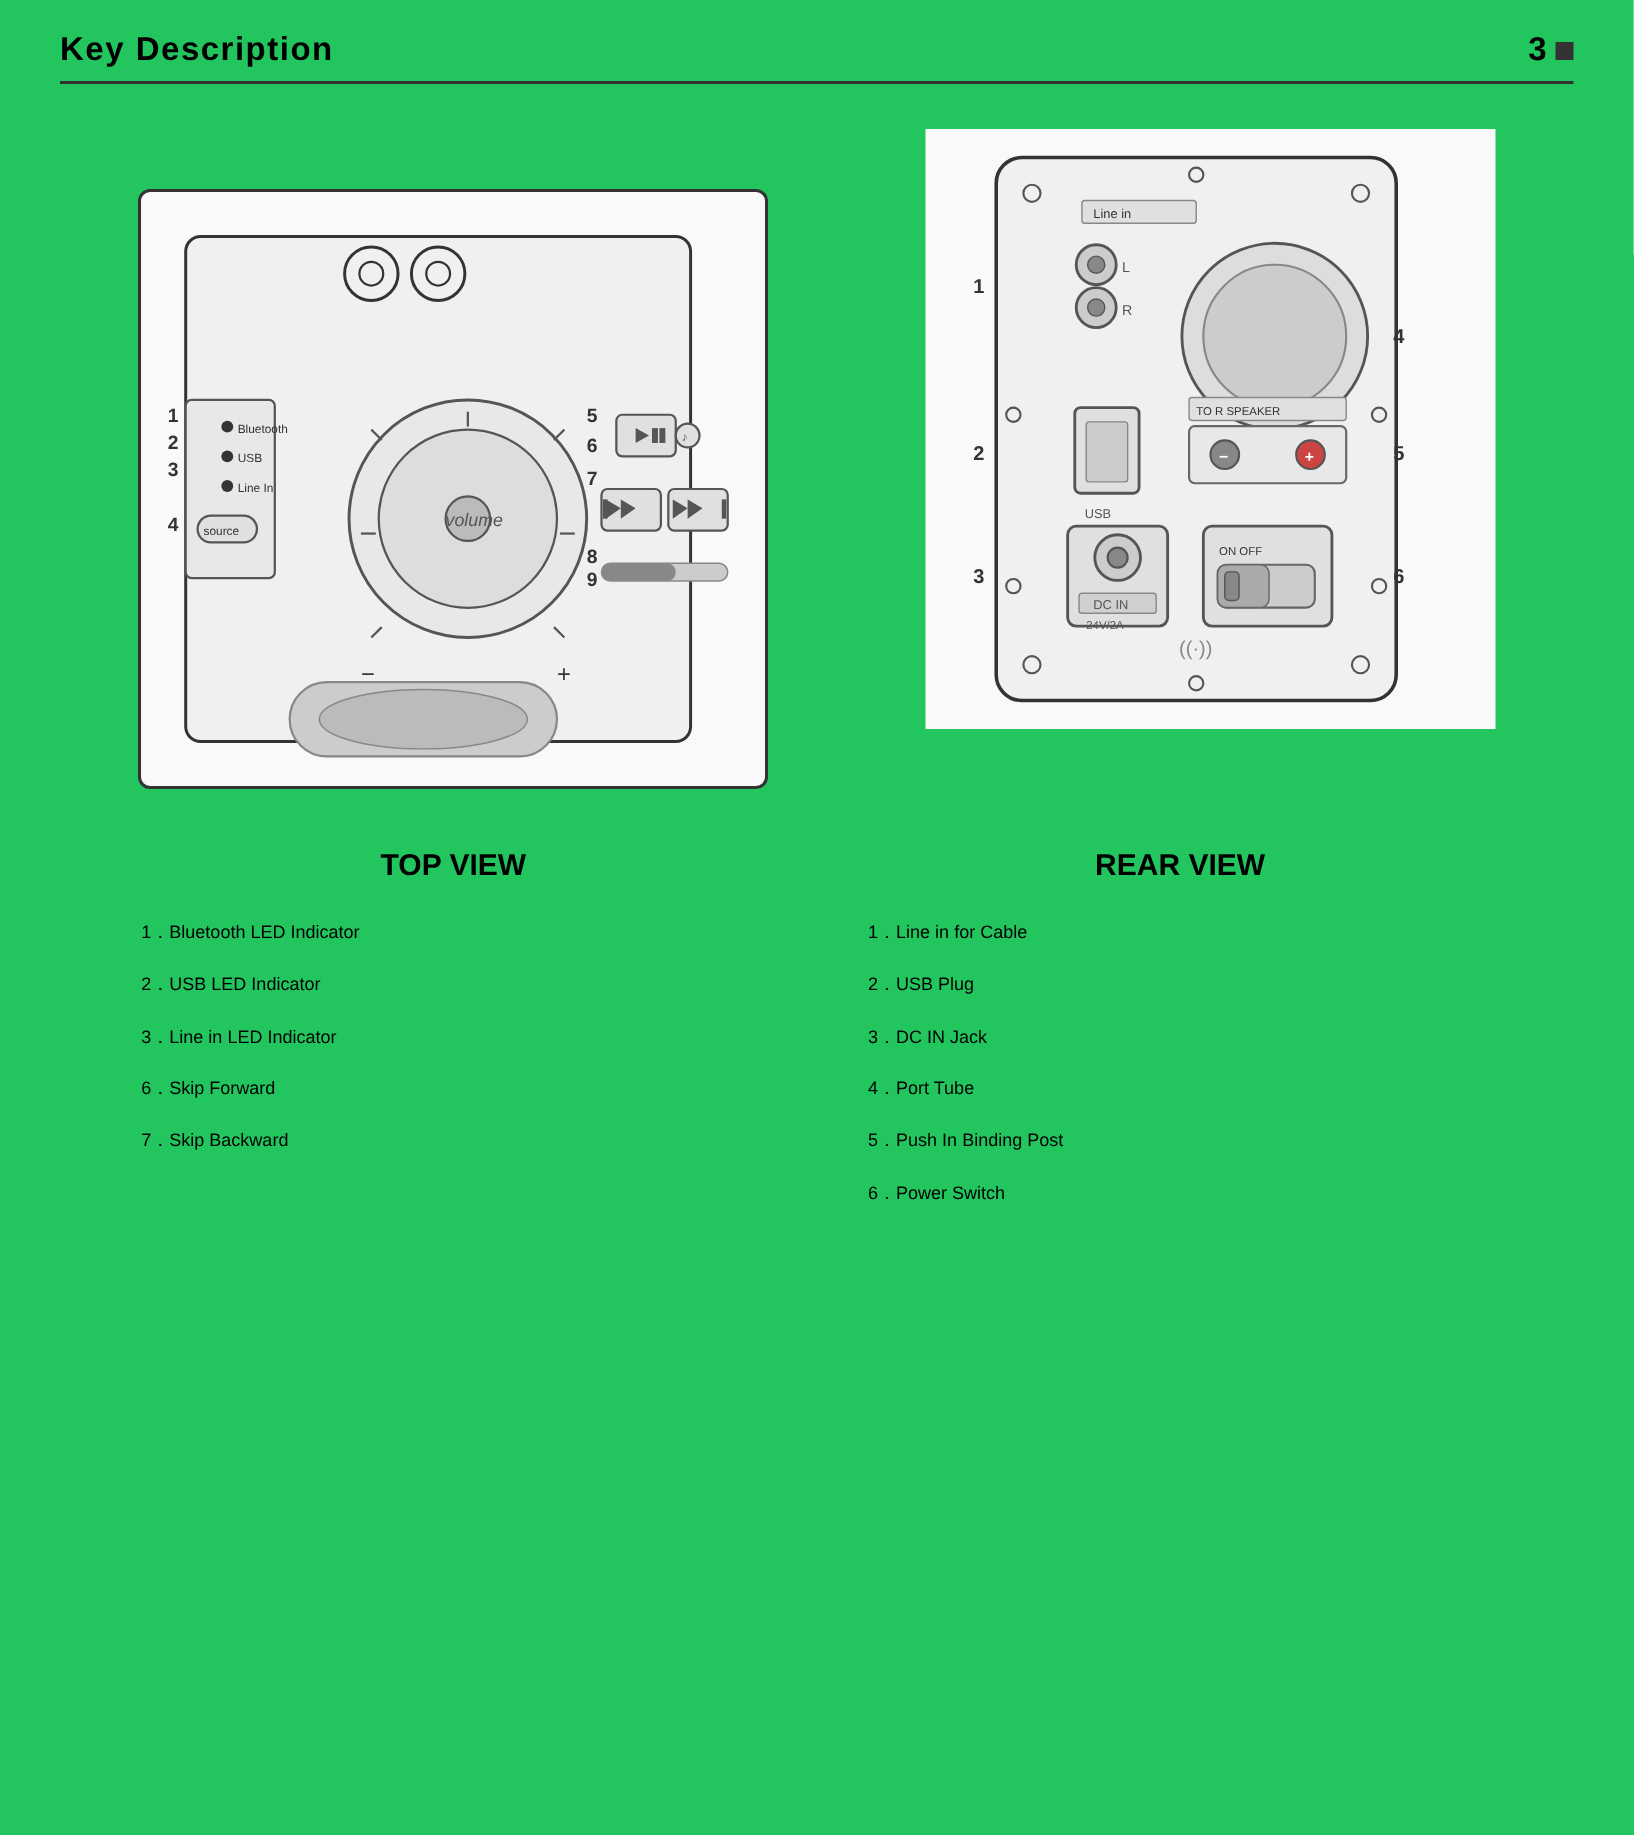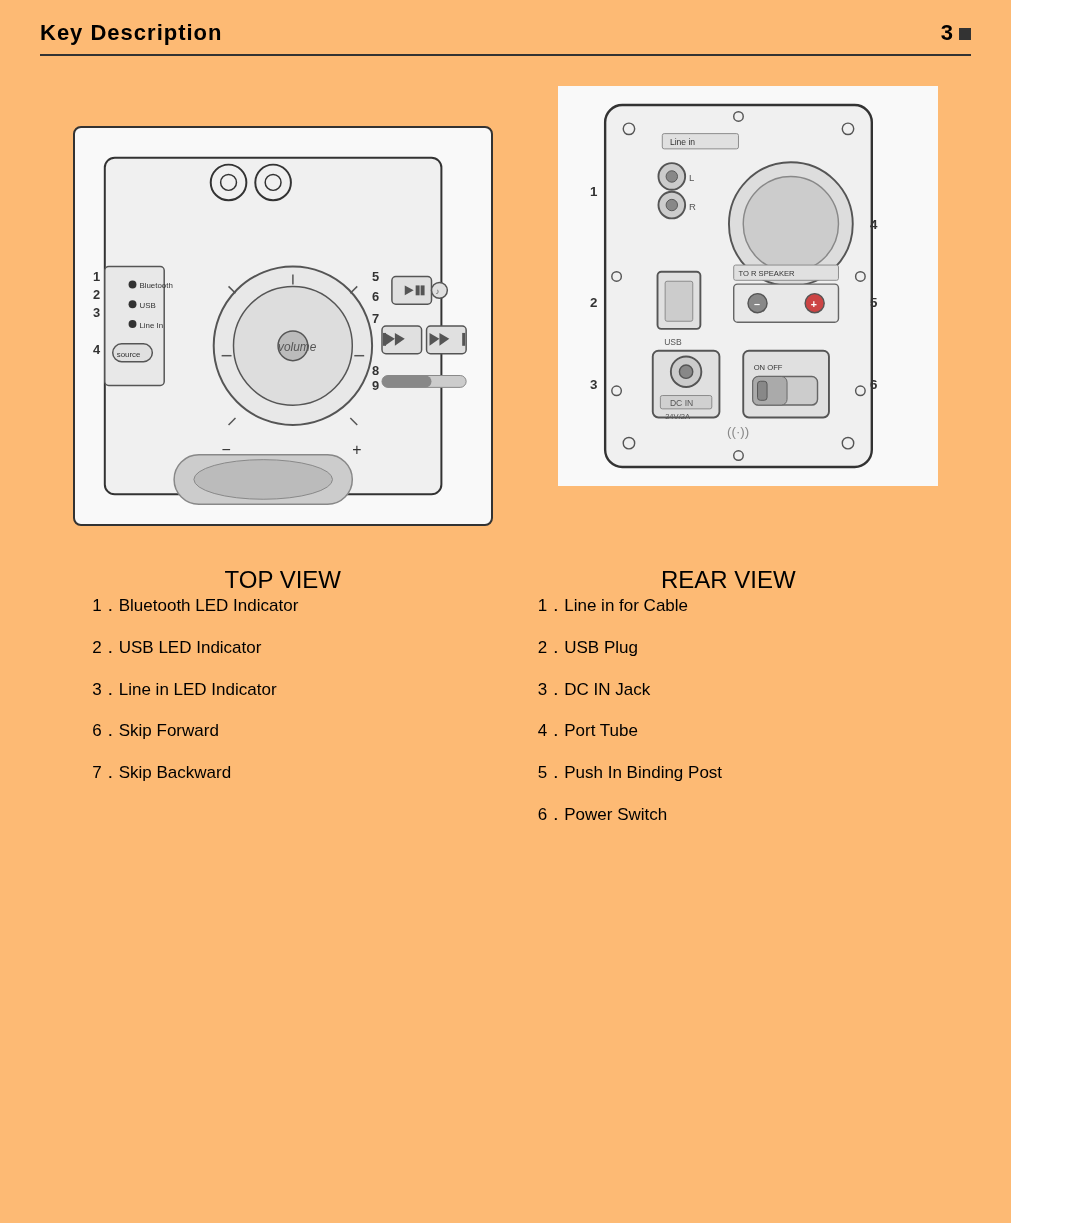--- a/index.html
+++ b/index.html
@@ -6,24 +6,24 @@
     body {
       font-family: Arial, sans-serif;
       background: #fff;
       width: 1089px;
       min-height: 1223px;
       position: relative;
       overflow-x: hidden;
     }
 
     .page {
-      width: 1011px;
+      width: 1089px;
       min-height: 1223px;
       padding: 20px 40px;
-      background: #fdba74;
+      background: #22c55e;
     }
 
     
     .header {
       display: flex;
       justify-content: space-between;
       align-items: center;
       border-bottom: 2px solid #333;
       padding-bottom: 8px;
       margin-bottom: 30px;
@@ -82,27 +82,28 @@
       justify-content: space-around;
       align-items: flex-start;
       padding: 0 20px;
     }
 
     .labels-column {
       width: 45%;
     }
 
     .section-title {
-      font-size: 24px;
-      font-weight: normal;
+      font-size: 20px;
+      font-weight: bold;
       text-align: center;
+      margin-bottom: 24px;
     }
 
     .label-item {
-      font-size: 17px;
+      font-size: 12px;
       margin-bottom: 18px;
       line-height: 1.4;
       padding-left: 10px;
     }
 
     
     .diagram-svg {
       width: 100%;
       height: 100%;
     }

